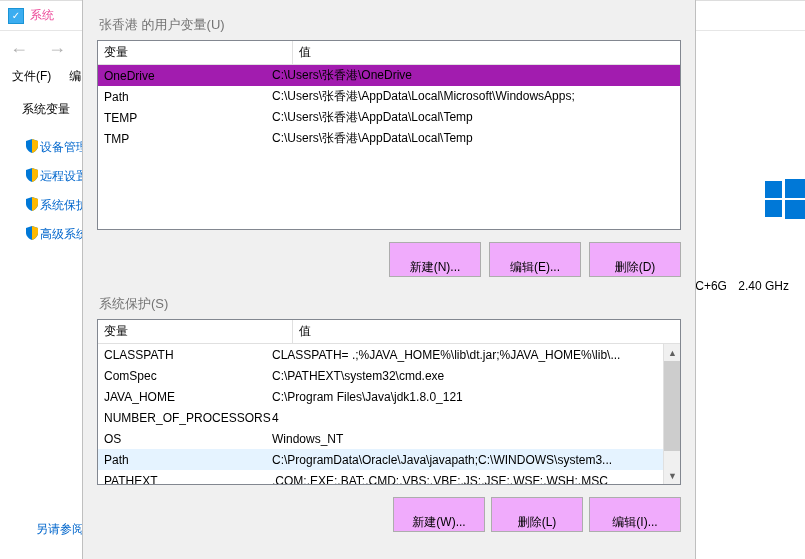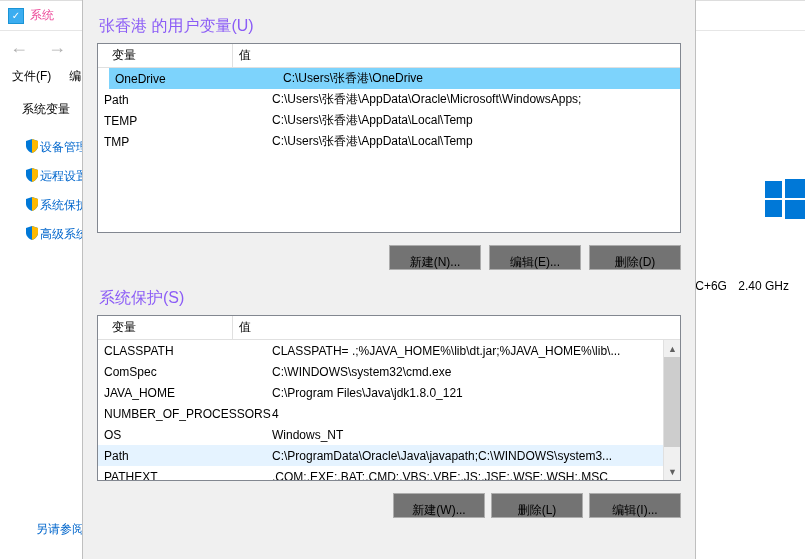--- a/index.html
+++ b/index.html
@@ -115,43 +115,43 @@
     left: 82px;
     top: 0;
     width: 614px;
     height: 559px;
     background: #f0f0f0;
     border-left: 1px solid #bfbfbf;
     border-right: 1px solid #bfbfbf;
     padding: 10px 14px;
   }
   .group-label {
-    font-size: 16px;
+    font-size: 13px;
     margin: 6px 0 6px 2px;
-    color: #8b5cf6;
+    color: #737373;
   }
   .table-box {
     border: 1px solid #828790;
     background: #fff;
     width: 100%;
     height: 190px;
     overflow: hidden;
     position: relative;
   }
   .table-box.small { height: 166px; }
   .table-box .header {
     display: flex;
     border-bottom: 1px solid #e0e0e0;
     height: 24px;
     align-items: center;
     font-size: 12px;
   }
   .table-box .header .col1 {
-    width: 135px;
-    padding-left: 14px;
+    width: 195px;
+    padding-left: 6px;
     border-right: 1px solid #e0e0e0;
     height: 100%;
     display: flex;
     align-items: center;
   }
   .table-box .header .col2 {
     flex: 1;
     padding-left: 6px;
     height: 100%;
     display: flex;
@@ -159,21 +159,21 @@
   }
   .table-box .rows {
     overflow: hidden;
   }
   .table-box .row {
     display: flex;
     height: 21px;
     align-items: center;
     font-size: 12px;
   }
-  .table-box .row.selected { background: #7dd3fc; margin-left: 11px; }
+  .table-box .row.selected { background: #a21caf; }
   .table-box .row.path-highlight { background: #e5f3ff; }
   .table-box .row .c1 {
     width: 168px;
     padding-left: 6px;
     white-space: nowrap;
   }
   .table-box .row .c2 {
     flex: 1;
     padding-left: 6px;
     white-space: nowrap;
@@ -206,27 +206,27 @@
   }
   .button-row {
     display: flex;
     justify-content: flex-end;
     margin: 12px 0 18px 0;
     gap: 8px;
   }
   .button-row.last { margin-bottom: 6px; gap: 6px; }
   .btn {
     min-width: 92px;
-    height: 25px;
-    background: #737373;
+    height: 35px;
+    background: #f0abfc;
     border: 1px solid #adadad;
     font-size: 12px;
     font-family: inherit;
     cursor: pointer;
-    padding: 8px 12px;
+    padding: 16px 12px;
   }
 </style>
 </head>
 <body>
 
 <div class="main-window">
   <div class="titlebar">
     <span class="icon"></span>
     <span class="title">系统</span>
   </div>
@@ -298,21 +298,21 @@
       <div class="col1">变量</div>
       <div class="col2">值</div>
     </div>
     <div class="rows" id="user-rows">
         <div class="row selected">
           <div class="c1">OneDrive</div>
           <div class="c2">C:\Users\张香港\OneDrive</div>
         </div>
         <div class="row">
           <div class="c1">Path</div>
-          <div class="c2">C:\Users\张香港\AppData\Oracle\Microsoft\WindowsApps;</div>
+          <div class="c2">C:\Users\张香港\AppData\Local\Microsoft\WindowsApps;</div>
         </div>
         <div class="row">
           <div class="c1">TEMP</div>
           <div class="c2">C:\Users\张香港\AppData\Local\Temp</div>
         </div>
         <div class="row">
           <div class="c1">TMP</div>
           <div class="c2">C:\Users\张香港\AppData\Local\Temp</div>
         </div>
       </div>
@@ -329,21 +329,21 @@
       <div class="col1">变量</div>
       <div class="col2">值</div>
     </div>
     <div class="rows" id="sys-rows">
         <div class="row">
           <div class="c1">CLASSPATH</div>
           <div class="c2">CLASSPATH= .;%JAVA_HOME%\lib\dt.jar;%JAVA_HOME%\lib\...</div>
         </div>
         <div class="row">
           <div class="c1">ComSpec</div>
-          <div class="c2">C:\WINDOWS\system32\cmd.exe</div>
+          <div class="c2">C:\PATHEXT\system32\cmd.exe</div>
         </div>
         <div class="row">
           <div class="c1">JAVA_HOME</div>
           <div class="c2">C:\Program Files\Java\jdk1.8.0_121</div>
         </div>
         <div class="row">
           <div class="c1">NUMBER_OF_PROCESSORS</div>
           <div class="c2">4</div>
         </div>
         <div class="row">

